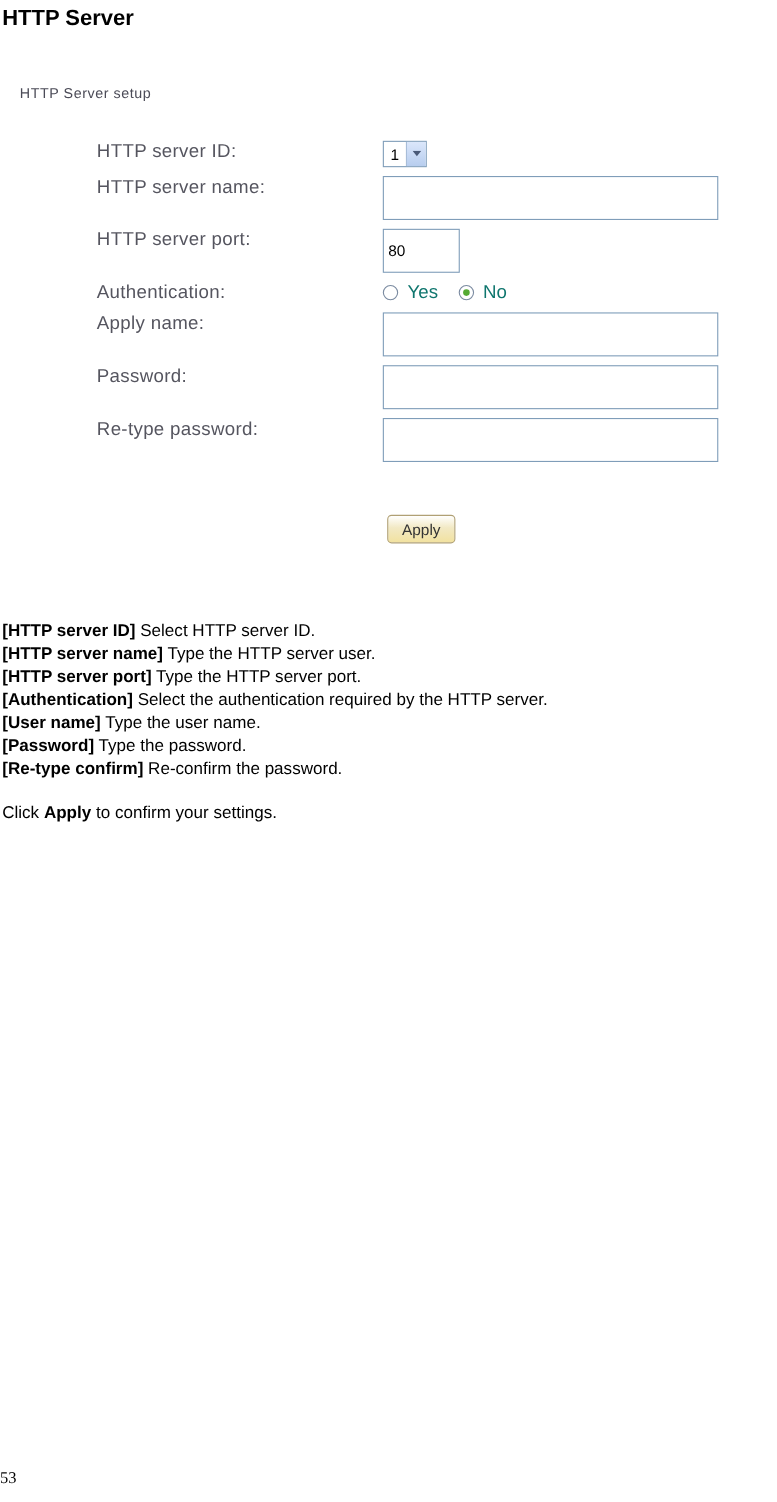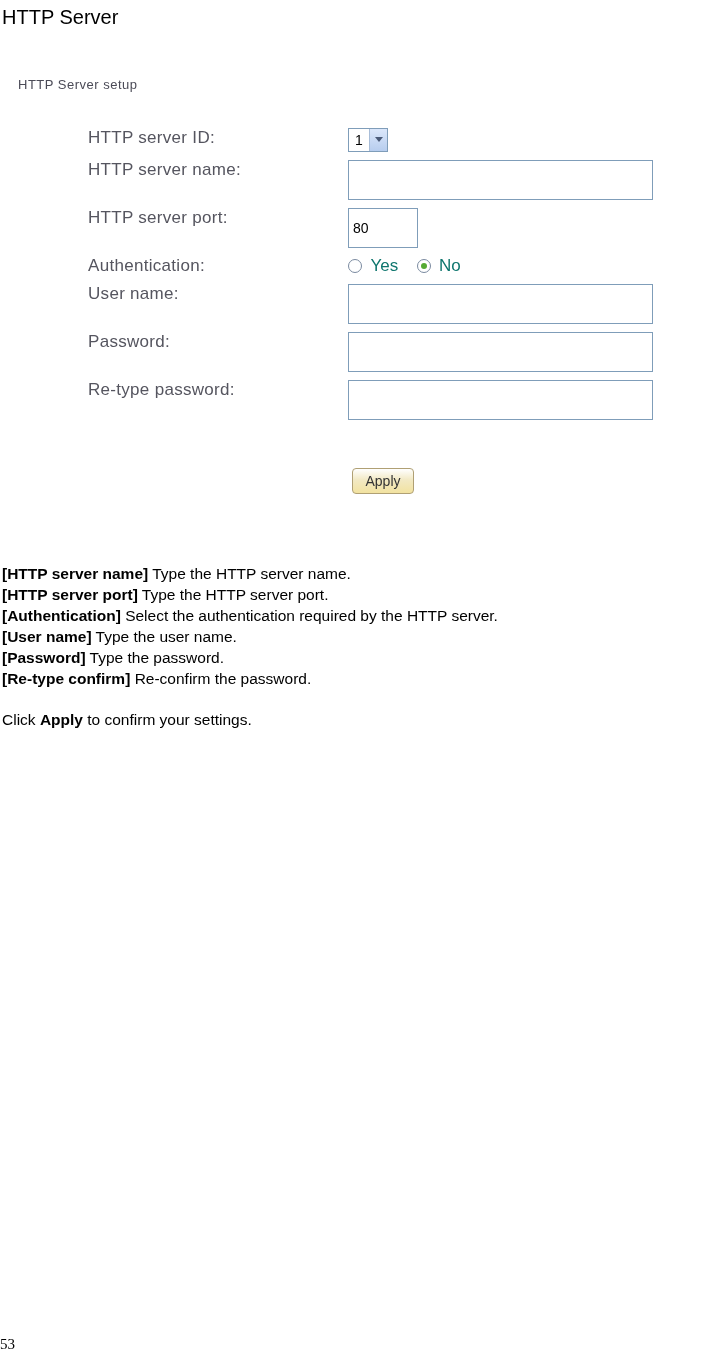--- a/index.html
+++ b/index.html
@@ -8,21 +8,21 @@
     padding: 0;
     width: 706px;
     height: 1365px;
     font-family: Arial, Helvetica, sans-serif;
     color: #000;
     background: #fff;
     position: relative;
   }
   .page-heading {
     font-size: 20px;
-    font-weight: normal;
+    font-weight: bold;
     margin: 6px 0 0 0;
     padding: 0 2px;
   }
   .screenshot-area {
     margin: 48px 0 0 18px;
     width: 660px;
   }
   .setup-title {
     font-family: Verdana, Geneva, sans-serif;
     color: #4b4b57;
@@ -175,41 +175,42 @@
     <div class="lbl">Authentication:</div>
     <div>
       <span class="radio"></span>
       <span class="radio-label">Yes</span>
       <span class="radio checked"></span>
       <span class="radio-label">No</span>
     </div>
   </div>
 
   <div class="form-row">
-    <div class="lbl">User name:</div>
+    <div class="lbl">Apply name:</div>
     <input class="text-input wide" type="text" value="" style="">
   </div>
 
   <div class="form-row">
     <div class="lbl">Password:</div>
     <input class="text-input wide" type="password" value="" style="">
   </div>
 
   <div class="form-row">
     <div class="lbl">Re-type password:</div>
     <input class="text-input wide" type="password" value="" style="">
   </div>
 
   <div class="apply-row">
     <button class="apply-btn">Apply</button>
   </div>
 </div>
 
 <div class="description-block">
-  <p><b>[HTTP server name]</b><span> Type the HTTP server name.</span></p>
+  <p><b>[HTTP server ID]</b><span> Select HTTP server ID.</span></p>
+  <p><b>[HTTP server name]</b><span> Type the HTTP server user.</span></p>
   <p><b>[HTTP server port]</b><span> Type the HTTP server port.</span></p>
   <p><b>[Authentication]</b><span> Select the authentication required by the HTTP server.</span></p>
   <p><b>[User name]</b><span> Type the user name.</span></p>
   <p><b>[Password]</b><span> Type the password.</span></p>
   <p><b>[Re-type confirm]</b><span> Re-confirm the password.</span></p>
   <p class="spacer">
     <span>Click </span><b>Apply</b><span> to confirm your settings.</span>
   </p>
 </div>
 

